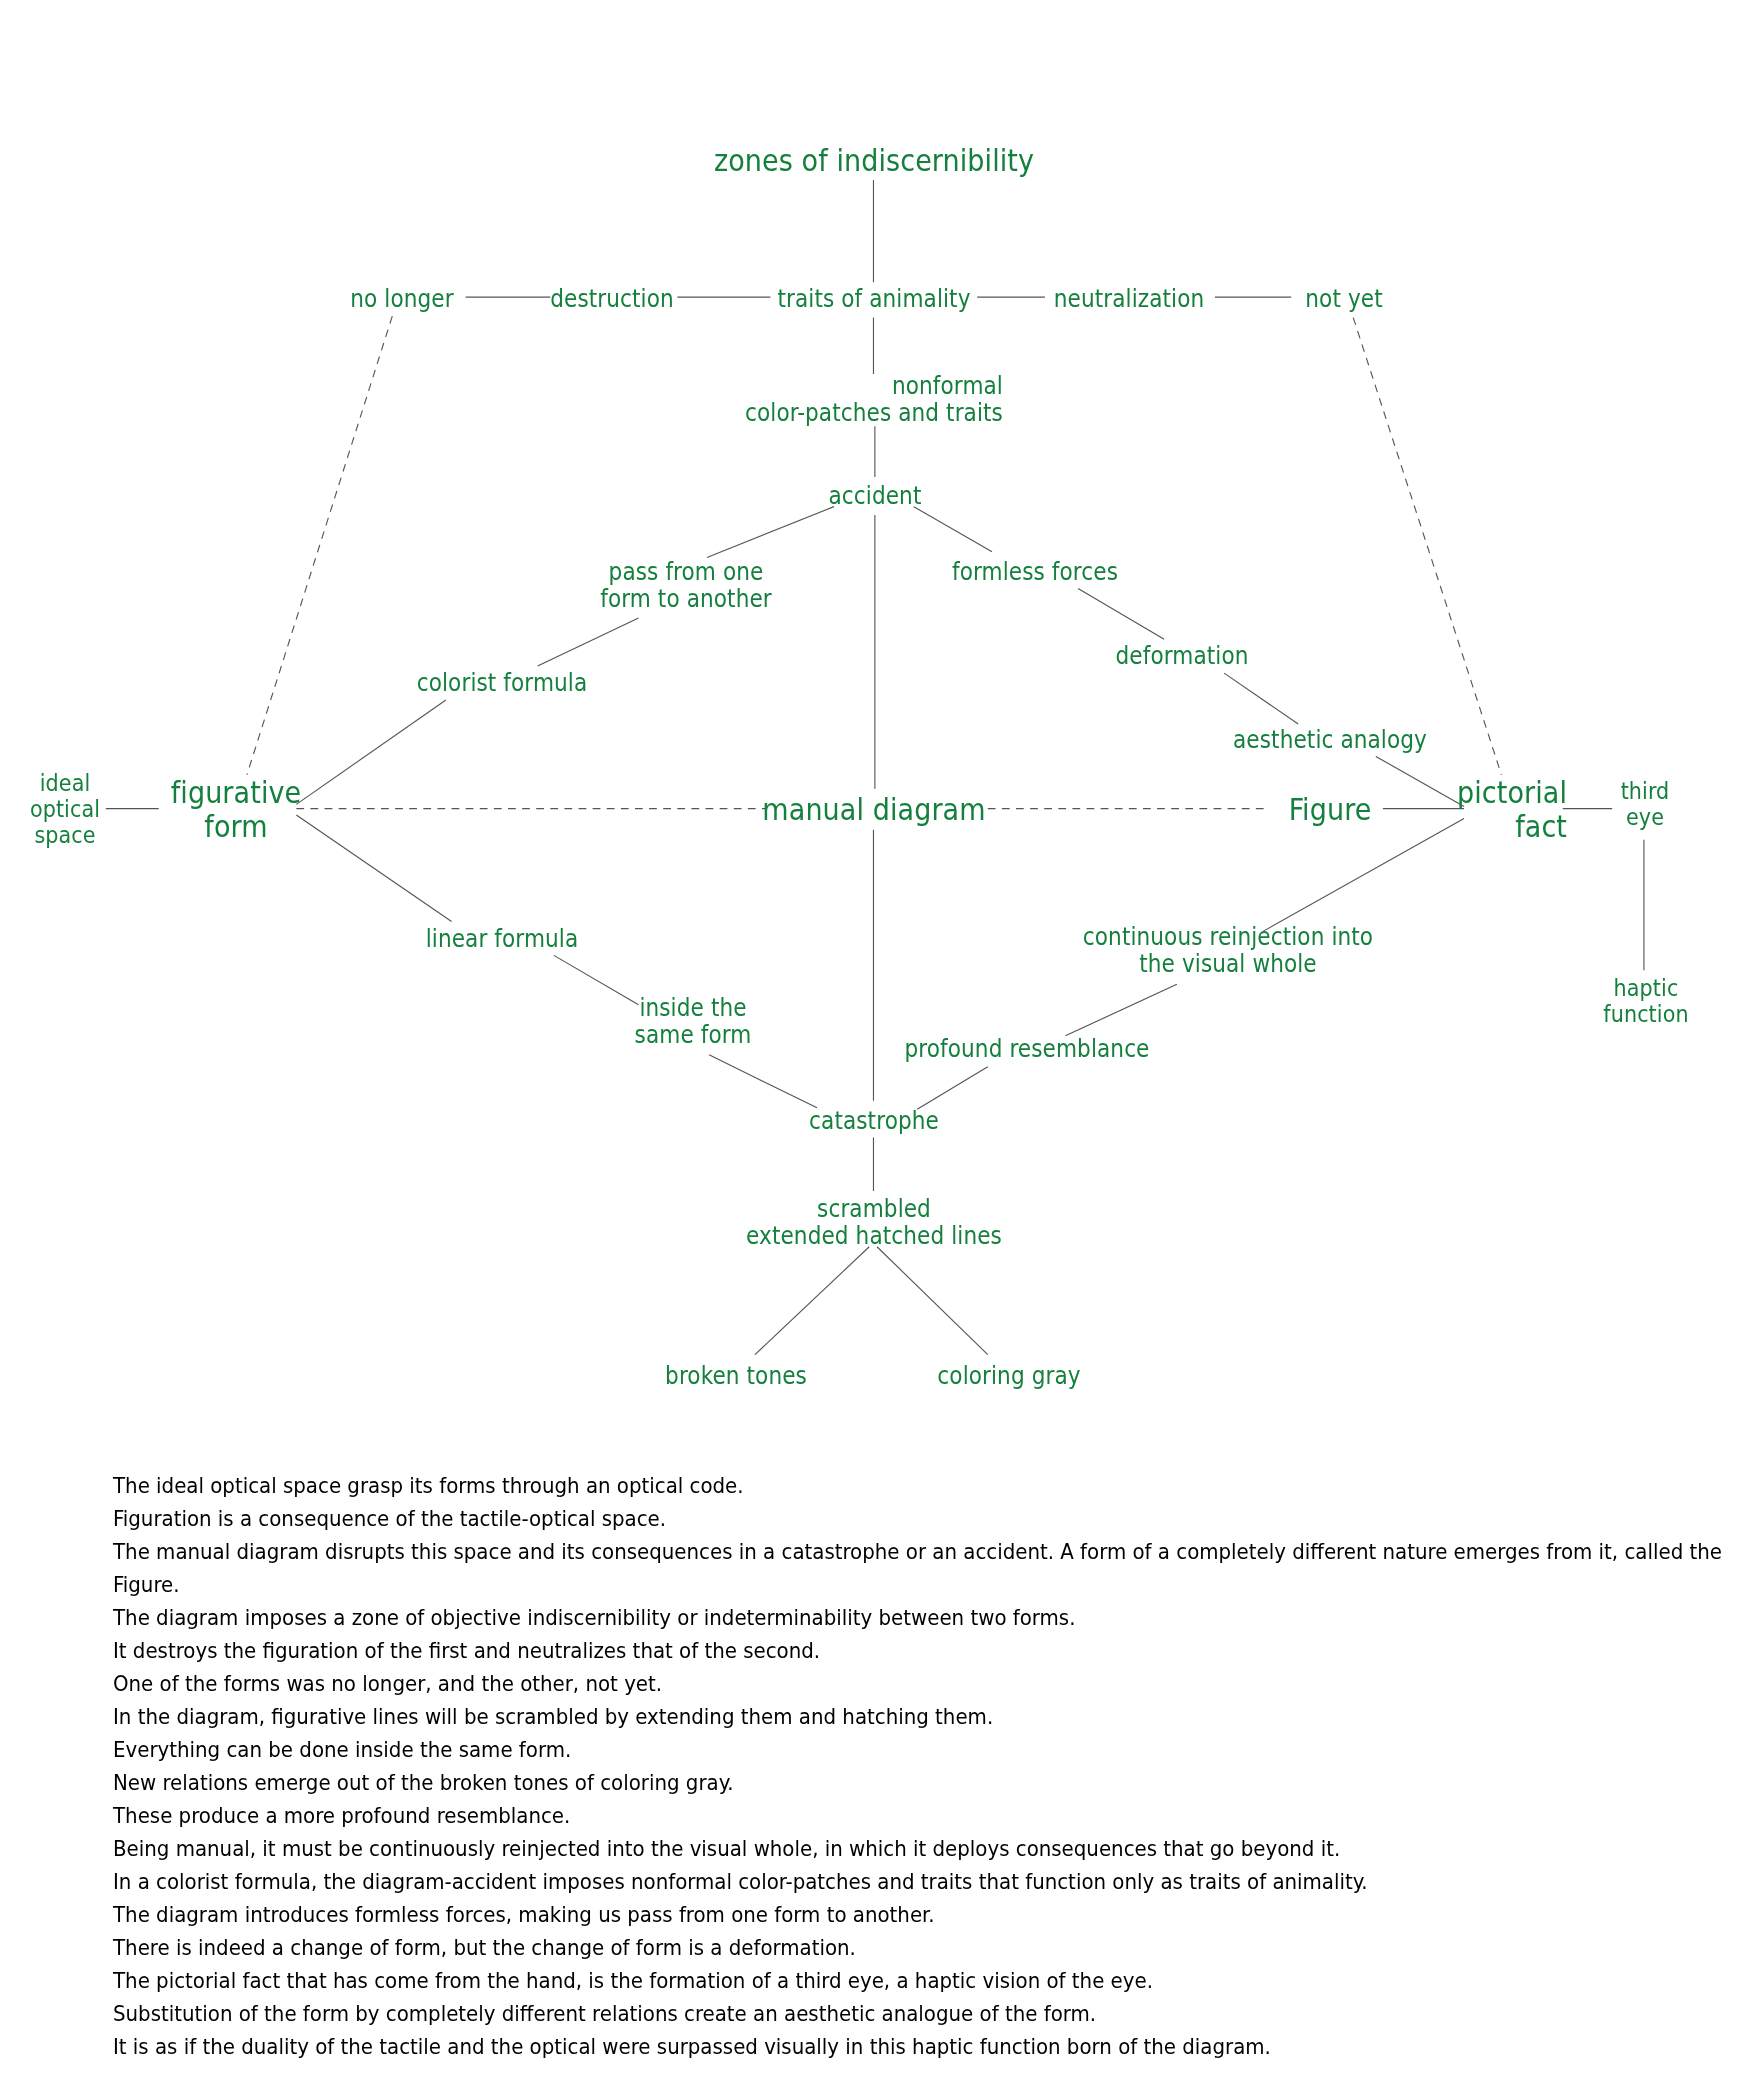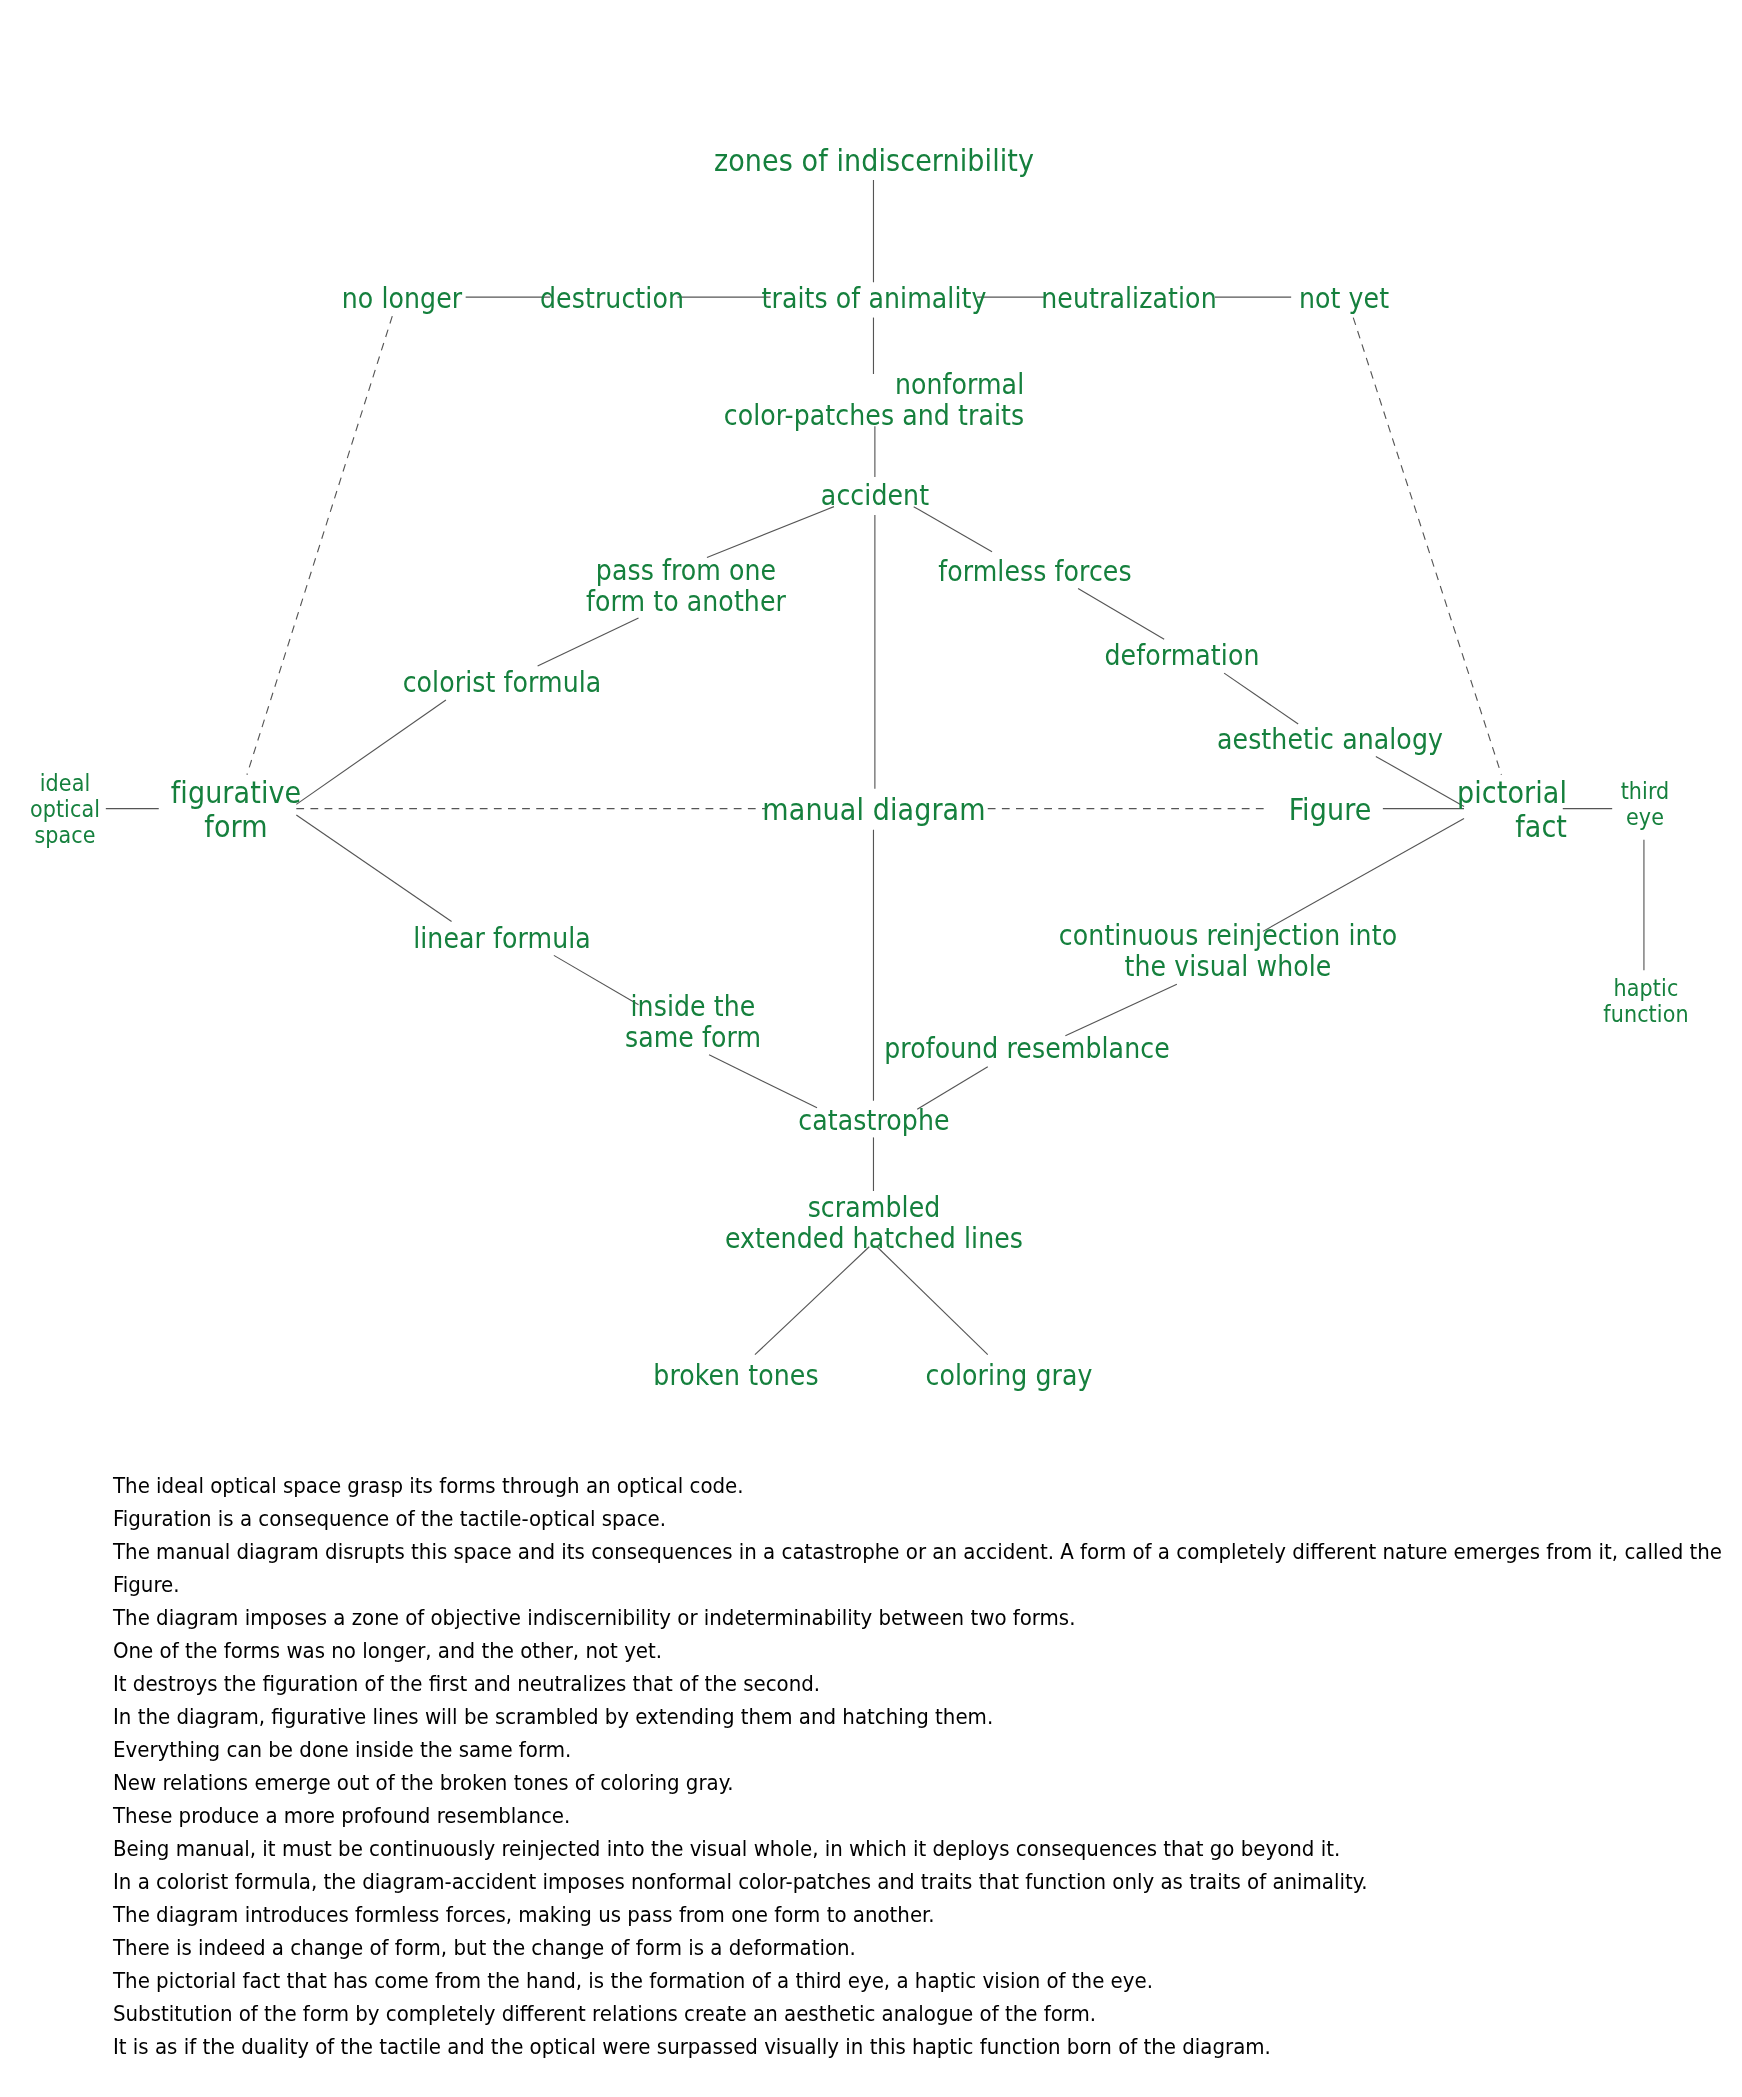--- a/index.html
+++ b/index.html
@@ -32,21 +32,21 @@
     position: absolute;
     transform: translate(-50%, -50%);
     text-align: center;
     white-space: pre;
     line-height: 1.12;
     color: #15803d;
     letter-spacing: 0.1px;
   }
   
   .sz-xxl { font-size: 30px; }
-  .sz-l   { font-size: 28px; }
+  .sz-l   { font-size: 24px; }
   .sz-m   { font-size: 23px; }
 
   #prose {
     position: absolute;
     left: 113px;
     top: 1469px;
     width: 1616px;
     font-size: 22px;
     line-height: 1.5;
     color: #000000;
@@ -136,22 +136,22 @@
       <div class="node sz-l" style="left: 736px; top: 1376px;">broken tones</div>
       <div class="node sz-l" style="left: 1009px; top: 1376px;">coloring gray</div>
     </div>
 </div>
 
 <div id="prose">
     <p>The ideal optical space grasp its forms through an optical code.</p>
     <p> Figuration is a consequence of the tactile-optical space.</p>
     <p>The manual diagram disrupts this space and its consequences in a catastrophe or an accident. A form of a completely different nature emerges from it, called the Figure.</p>
     <p>The diagram imposes a zone of objective indiscernibility or indeterminability between two forms.</p>
+    <p>It destroys the figuration of the first and neutralizes that of the second.</p>
     <p>One of the forms  was no longer, and the other, not yet.</p>
-    <p>It destroys the figuration of the first and neutralizes that of the second.</p>
     <p>In the diagram, figurative lines will be scrambled by extending them and hatching them.</p>
     <p>Everything can be done inside the same form.</p>
     <p>New relations emerge out of the broken tones of coloring gray.</p>
     <p>These produce a more profound resemblance.</p>
     <p>Being manual, it must be continuously reinjected into the visual whole, in which it deploys consequences that go beyond it.</p>
     <p>In a colorist formula, the diagram-accident imposes nonformal color-patches and traits that function only as traits of animality.</p>
     <p>The diagram introduces formless forces, making us pass from one form to another.</p>
     <p> There is indeed a change of form, but the change of form is a deformation.</p>
     <p>The pictorial fact that has come from the hand, is the formation of a third eye, a haptic vision of the eye.</p>
     <p>Substitution of the form by completely different relations create an aesthetic analogue of the form.</p>

